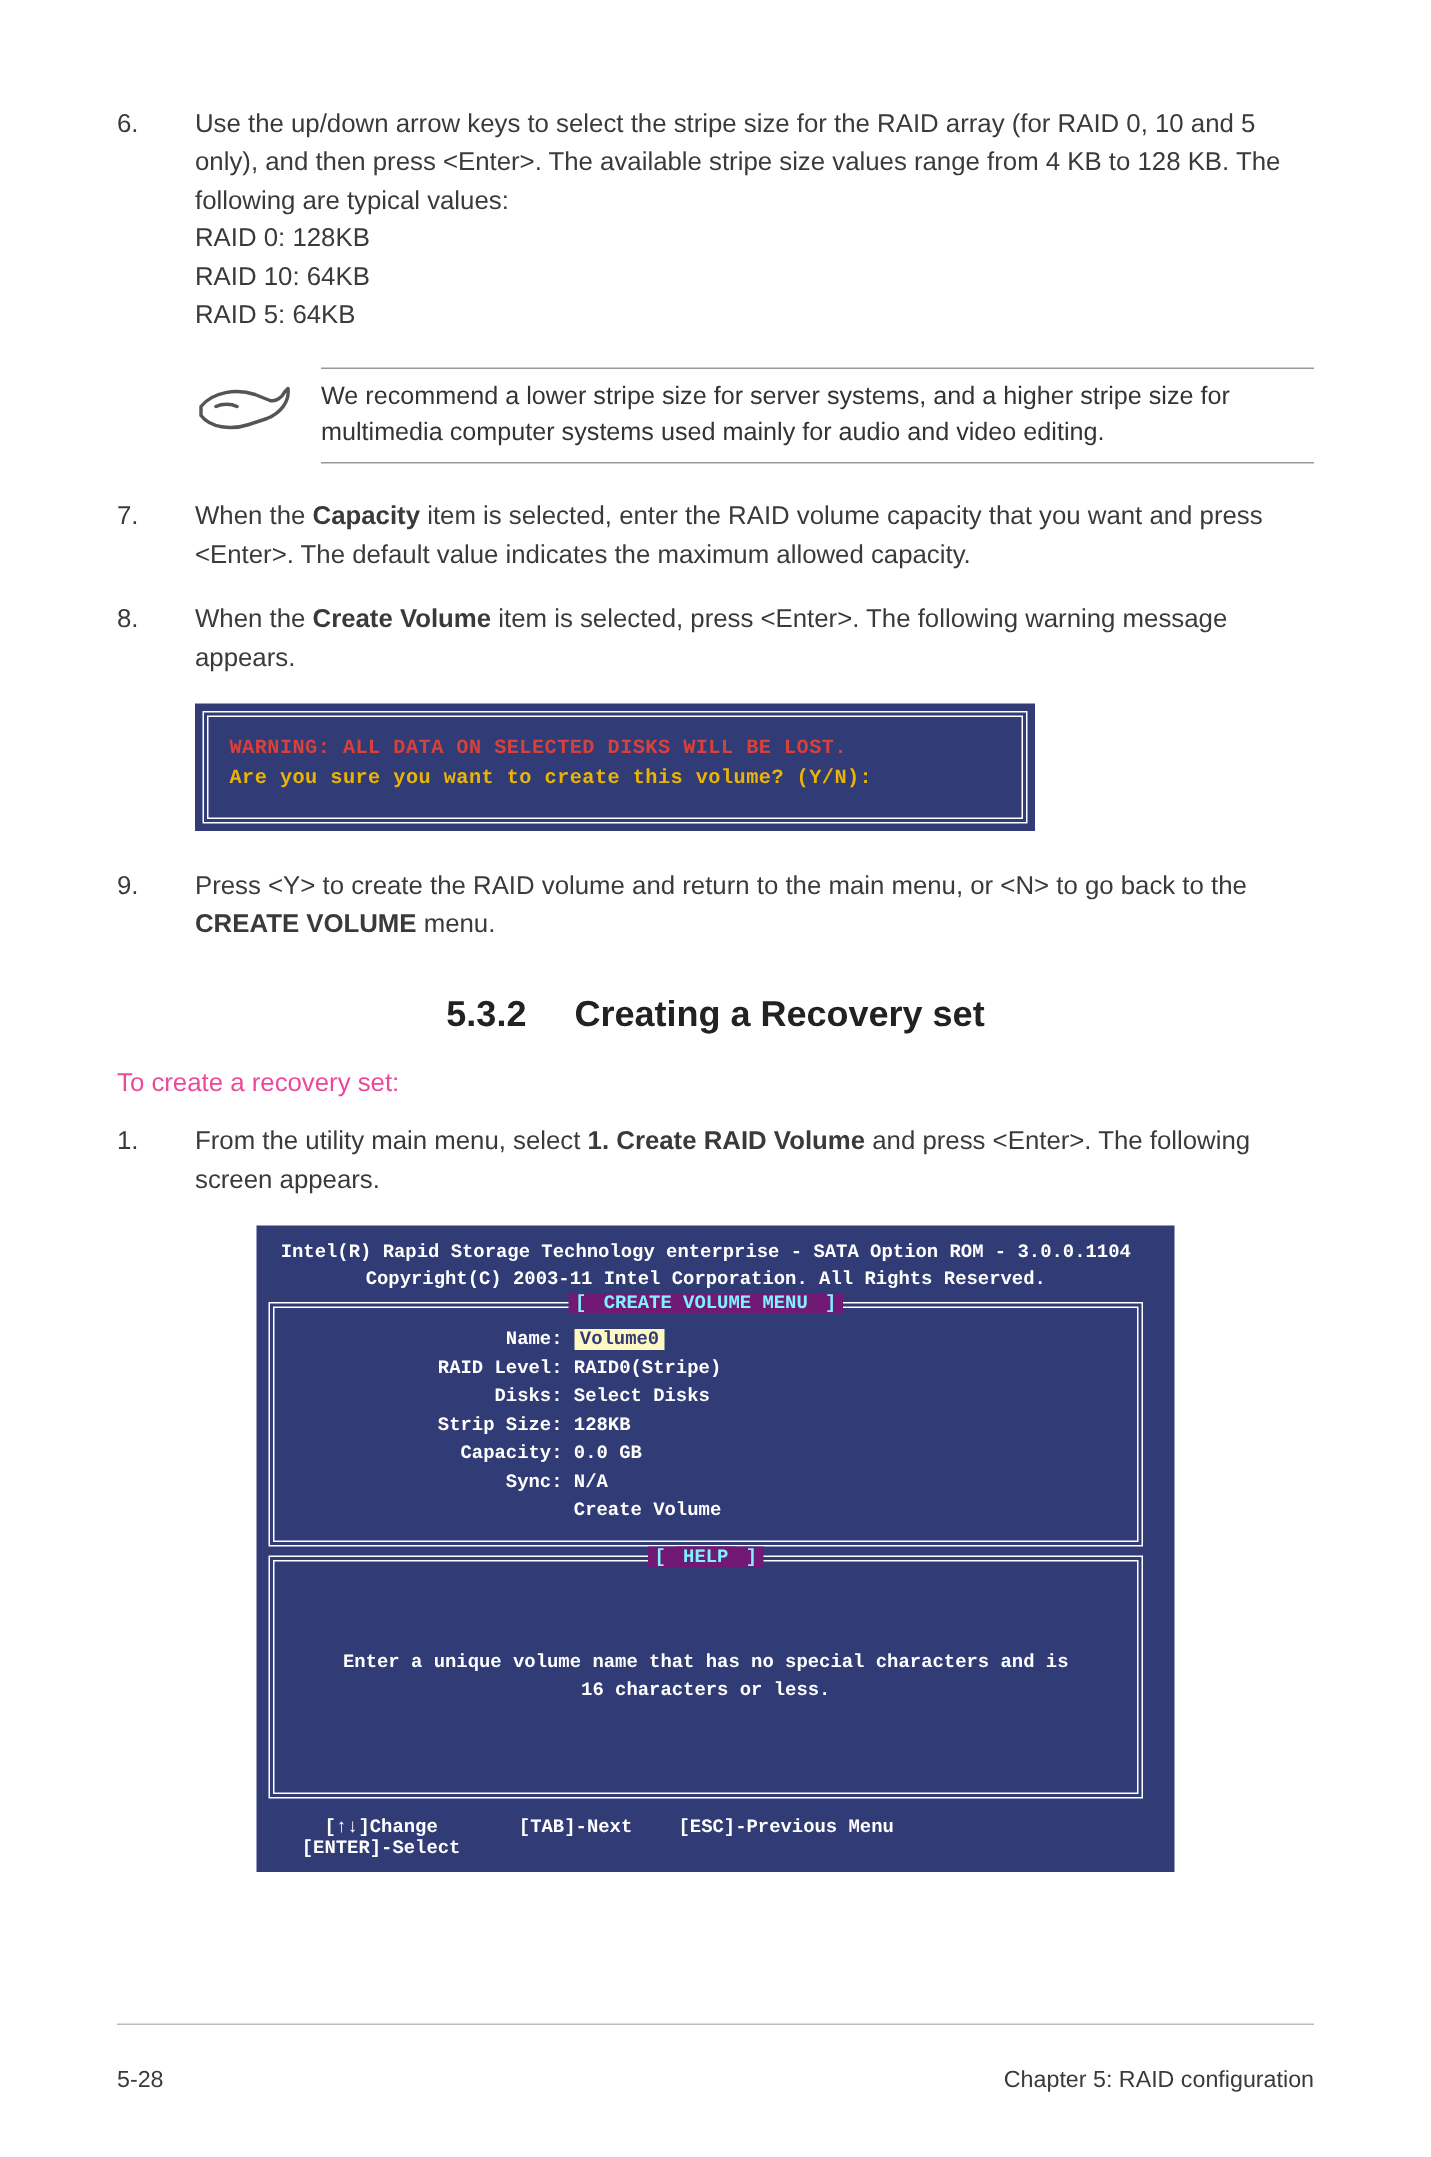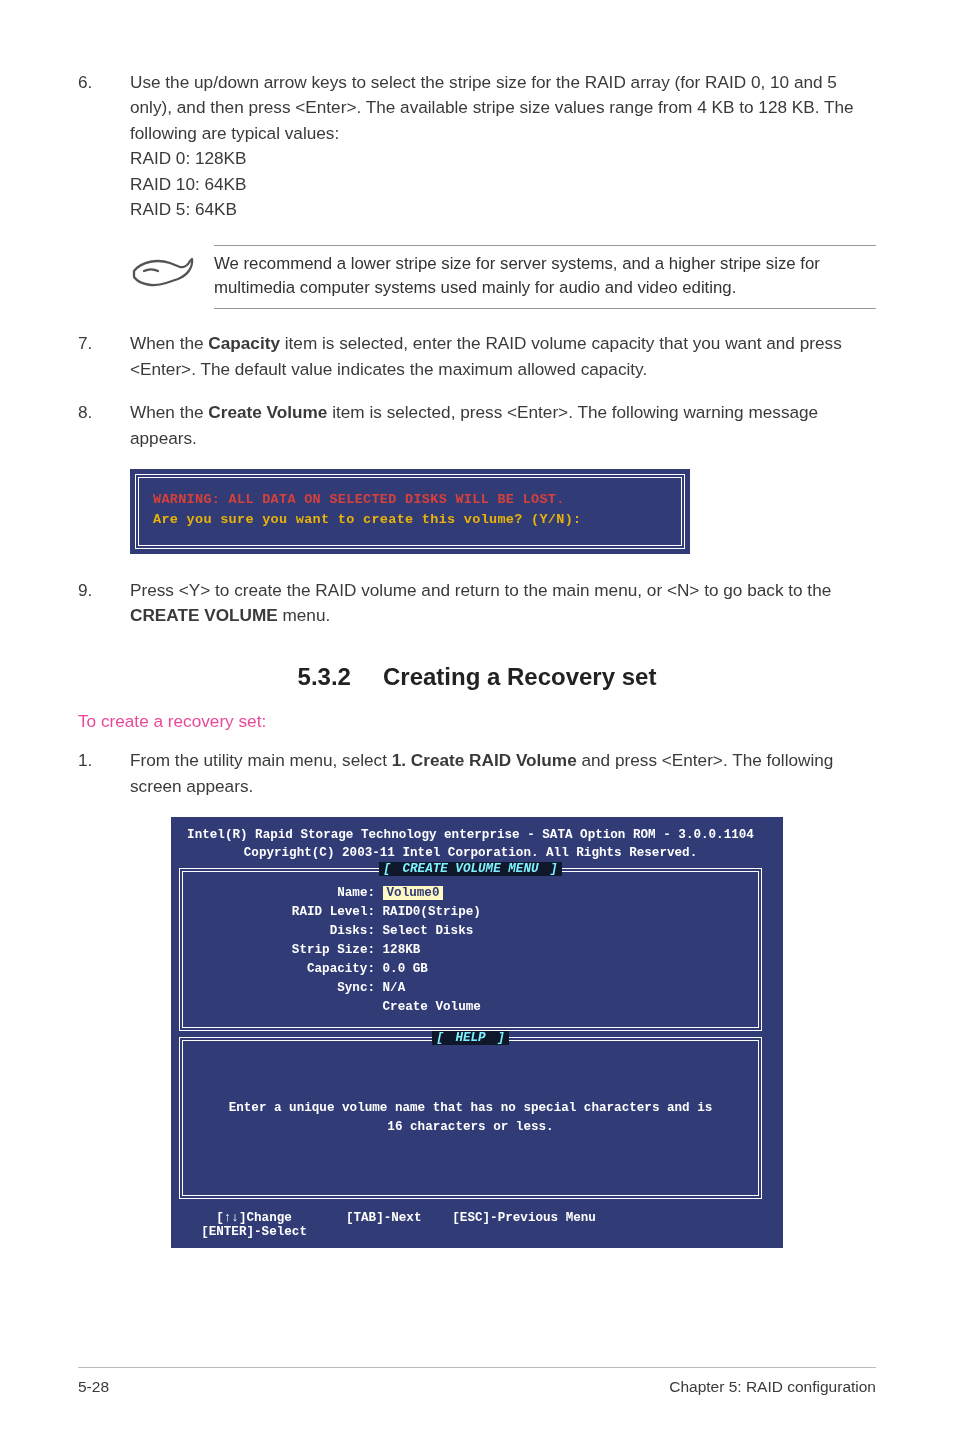--- a/index.html
+++ b/index.html
@@ -106,24 +106,23 @@
     padding: 10px 12px;
   }
   .panel-title {
     position: absolute;
     top: -10px;
     left: 0;
     right: 0;
     text-align: center;
   }
   .panel-title span {
-    background: #0f172a;
+    background: #701a75;
     padding: 0 4px;
     color: #7df3ff;
-    font-style: italic;
   }
   .panel-title span::before, .panel-title span::after {
     content: "";
   }
   .field-row { line-height: 1.5; }
   .field-label { display:inline-block; text-align:right; }
   .inv {
     background:#fef9c3;
     color:#313b76;
     padding:0 4px;
@@ -136,21 +135,21 @@
   .bios-footer {
     text-align:left;
     padding: 6px 14px 2px 14px;
   }
   .footer {
     position: absolute;
     bottom: 42px;
     left: 78px;
     right: 78px;
     border-top: 1px solid #bbb;
-    padding-top: 10px;
+    padding-top: 28px;
     font-size: 15.5px;
     color: #3a3a3a;
     display:flex;
     justify-content:space-between;
   }
 </style>
 </head>
 <body>
 
 <div class="page">

